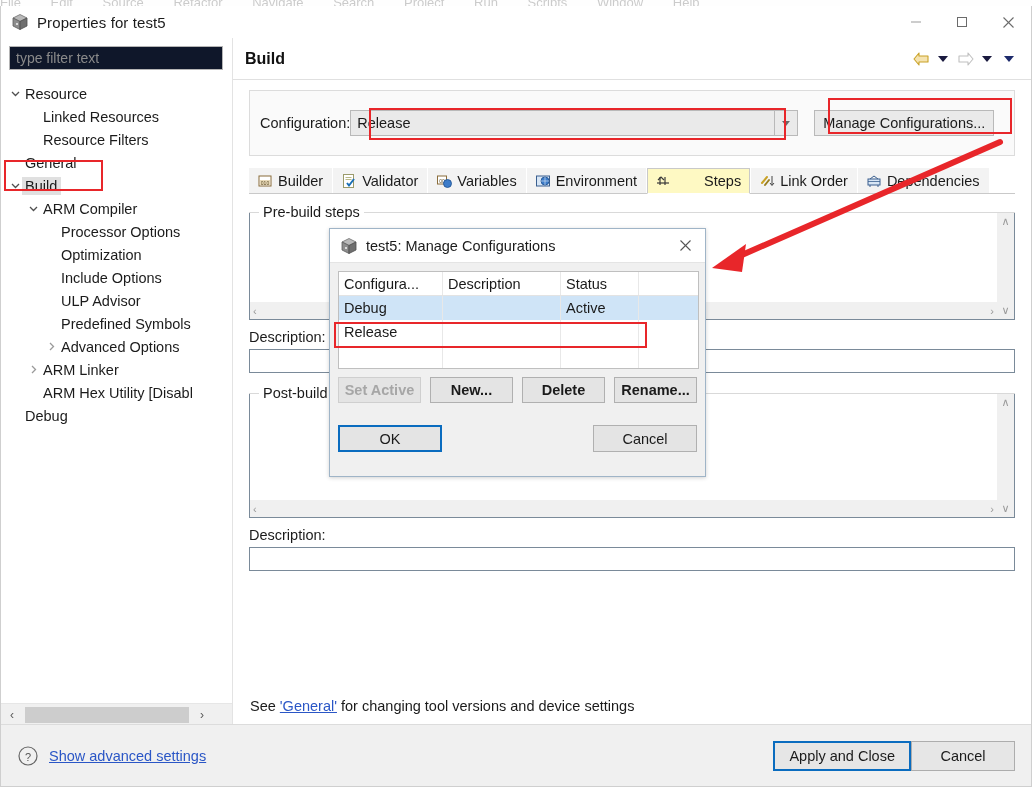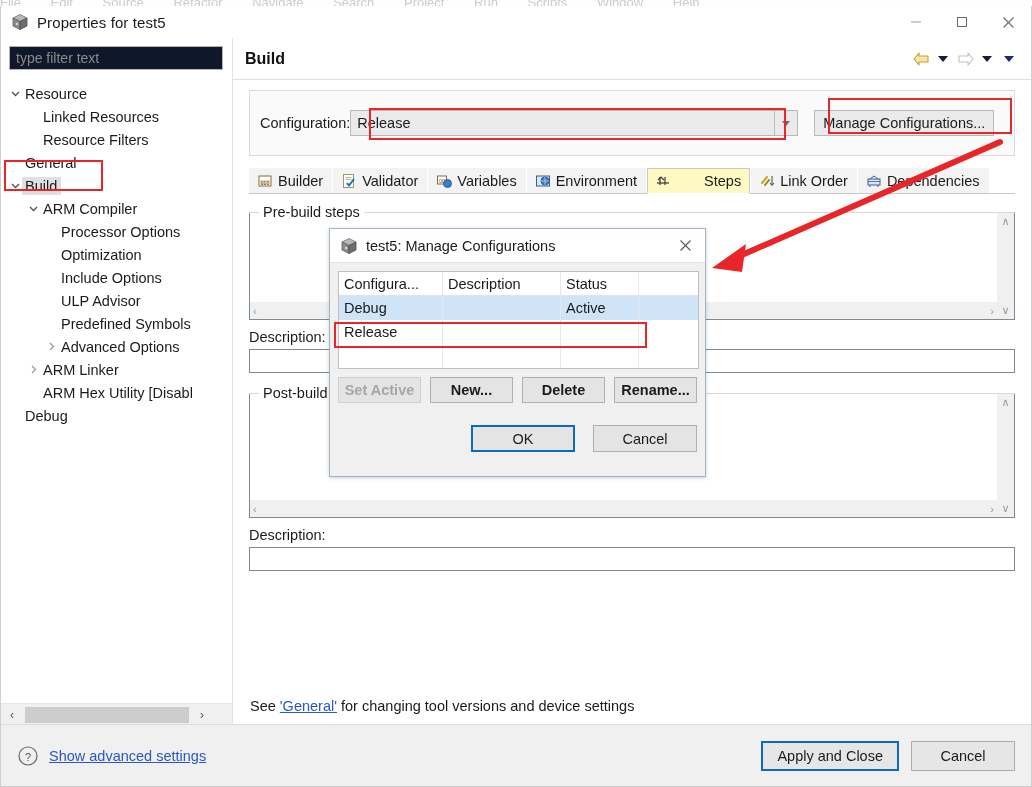--- a/index.html
+++ b/index.html
@@ -231,21 +231,21 @@
   .note-text a { color: #2a56c6; text-decoration: underline; }
 
   
   .bottom-bar {
     position: absolute; left: 0; bottom: 0; width: 1030px; height: 62px;
     background: #f0f0f0; border-top: 1px solid #dcdcdc;
     display: flex; align-items: center; padding: 0 16px;
   }
   .help-ico { width: 22px; height: 22px; flex: 0 0 22px; margin-right: 10px; }
   .adv-link { font-size: 14.5px; color: #2a56c6; text-decoration: underline; }
-  .bottom-btns { margin-left: auto; display: flex; gap: 12px; }
+  .bottom-btns { margin-left: auto; display: flex; }
   .btn {
     height: 30px; min-width: 104px; padding: 0 14px;
     background: #e6e6e6; border: 1px solid #adadad;
     display: flex; align-items: center; justify-content: center;
     font-size: 14.5px; color: #1b1b1b;
   }
   .btn.primary { border: 2px solid #0a6cbf; background: #e6e6e6; min-width: 126px; }
 
   
   .modal {
@@ -277,21 +277,21 @@
   .cfg-c2 { width: 118px; flex: 0 0 118px; padding-left: 5px; border-right: 1px solid #e8e8e8; height: 100%; display:flex; align-items:center; }
   .cfg-c3 { width: 78px; flex: 0 0 78px; padding-left: 5px; border-right: 1px solid #e8e8e8; height: 100%; display:flex; align-items:center; }
   .cfg-c4 { flex: 1 1 auto; height: 100%; }
   .modal-btnrow { display: flex; gap: 9px; margin-top: 8px; }
   .mbtn {
     height: 26px; flex: 1 1 0; background: #e4e4e4; border: 1px solid #b0b0b0;
     display: flex; align-items: center; justify-content: center;
     font-size: 14.5px; color: #1b1b1b; font-weight: bold;
   }
   .mbtn.disabled { color: #a6a6a6; background: #e4e4e4; border-color: #cfcfcf; }
-  .modal-footer { display: flex; justify-content: flex-end; gap: 18px; margin-top: 22px; }
+  .modal-footer { display: flex; justify-content: space-between; gap: 25px; margin-top: 22px; }
   .mbtn2 {
     height: 27px; width: 104px; background: #e4e4e4; border: 1px solid #b0b0b0;
     display: flex; align-items: center; justify-content: center; font-size: 14.5px; color: #1b1b1b;
   }
   .mbtn2.primary { border: 2px solid #0a6cbf; }
 
   
   .anno { position: absolute; border: 2.5px solid #e8262a; z-index: 80; pointer-events: none; }
   .anno-arrow { position: absolute; z-index: 79; pointer-events: none; }
 </style>

